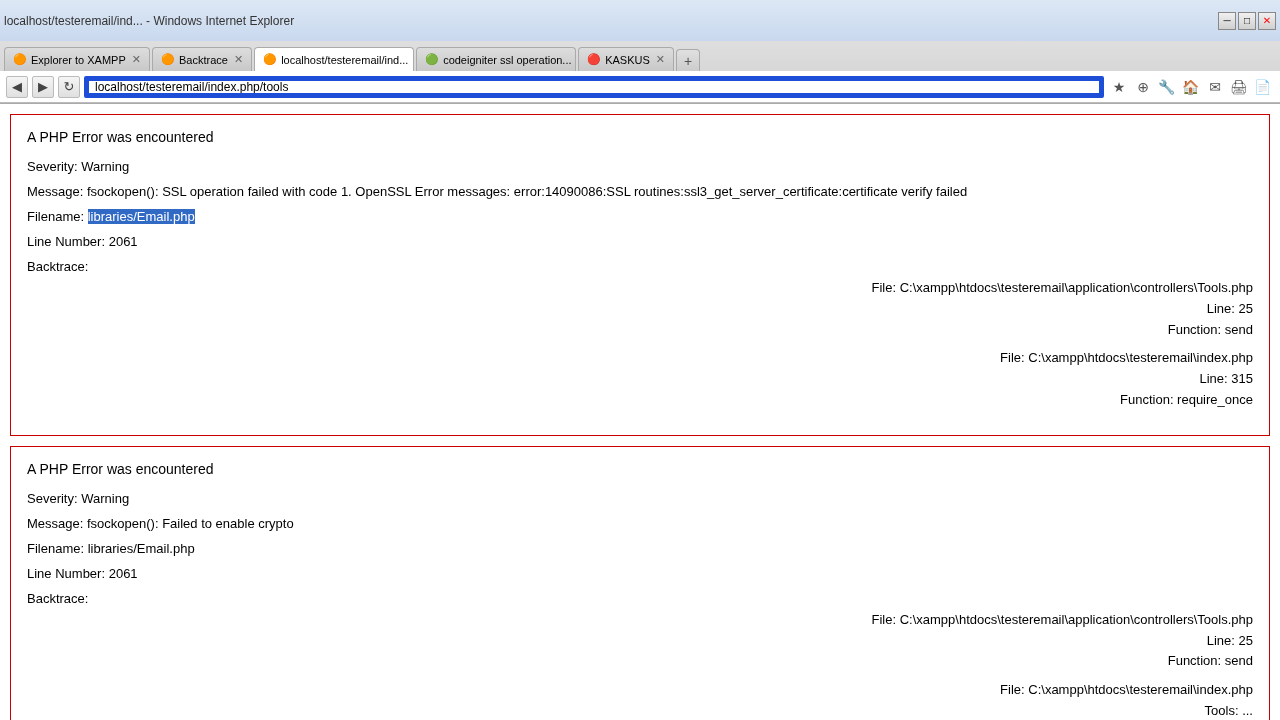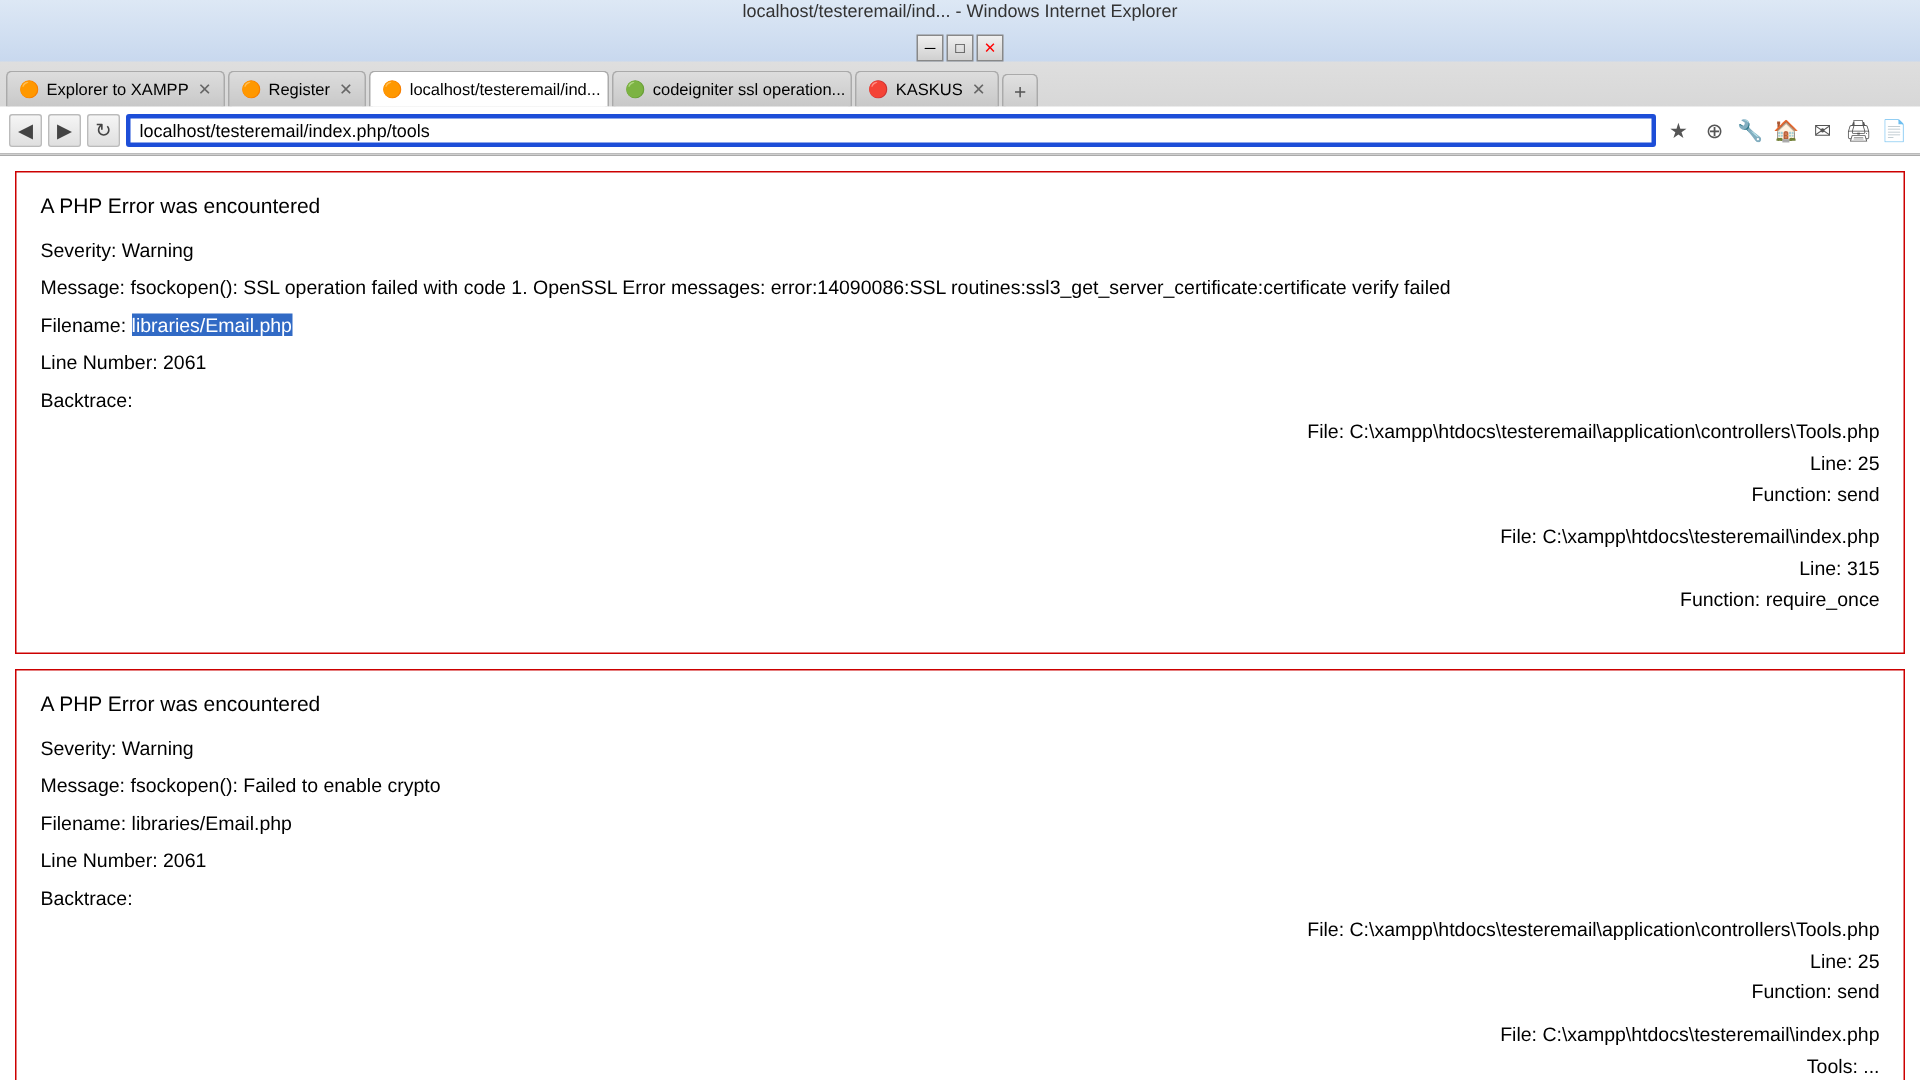--- a/index.html
+++ b/index.html
@@ -11,21 +11,20 @@
       border-bottom: 1px solid #aaa;
     }
 
     .title-bar {
       display: flex;
       align-items: center;
       justify-content: space-between;
       background: linear-gradient(to bottom, #dde8f5, #c8d8ee);
       height: 41px;
       padding: 0 4px;
-      flex-direction: column;
     }
 
     .title-bar-buttons {
       display: flex;
       gap: 2px;
     }
 
     .title-btn {
       width: 18px;
       height: 18px;
@@ -111,21 +110,21 @@
       background: linear-gradient(to bottom, #f5f5f5, #e0e0e0);
       border-radius: 2px;
       cursor: pointer;
       display: flex; align-items: center; justify-content: center;
       font-size: 13px; color: #444;
     }
 
     .address-input {
       flex: 1;
       height: 22px;
-      border: 3px solid #1d4ed8;
+      border: 5px solid #1d4ed8;
       padding: 0 6px;
       font-size: 12px;
       border-radius: 2px;
     }
 
     .toolbar-icons {
       display: flex;
       gap: 2px;
     }
 
@@ -203,21 +202,21 @@
   </div>
 
   <div class="tab-bar">
     <div class="tab inactive">
       <span class="tab-favicon">🟠</span>
       <span>Explorer to XAMPP</span>
       <span class="tab-close">✕</span>
     </div>
     <div class="tab inactive">
       <span class="tab-favicon">🟠</span>
-      <span>Register</span>
+      <span>Backtrace</span>
       <span class="tab-close">✕</span>
     </div>
     <div class="tab active">
       <span class="tab-favicon">🟠</span>
       <span>localhost/testeremail/ind...</span>
 
     </div>
     <div class="tab inactive">
       <span class="tab-favicon">🟢</span>
       <span>codeigniter ssl operation...</span>

